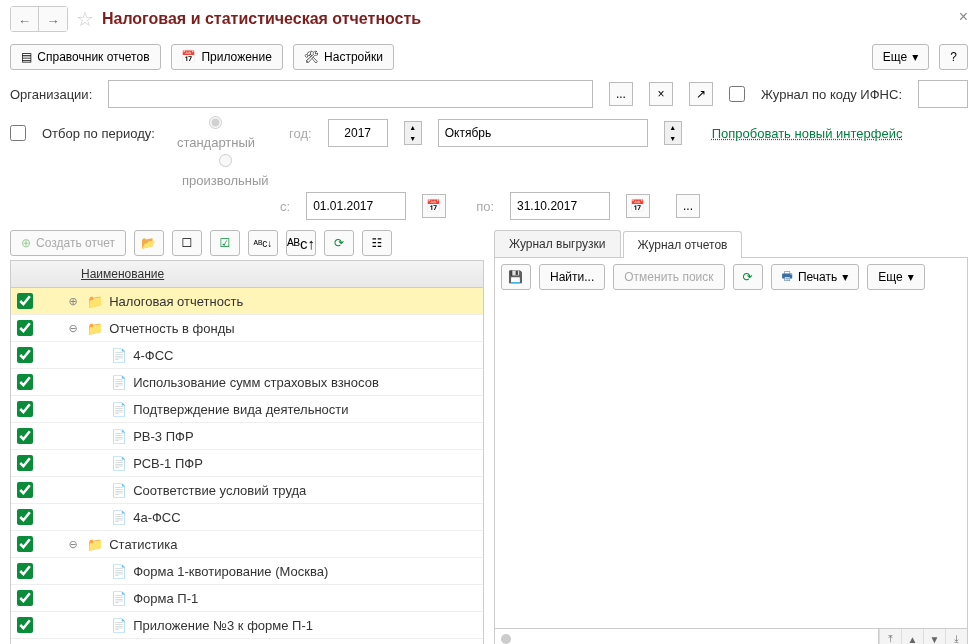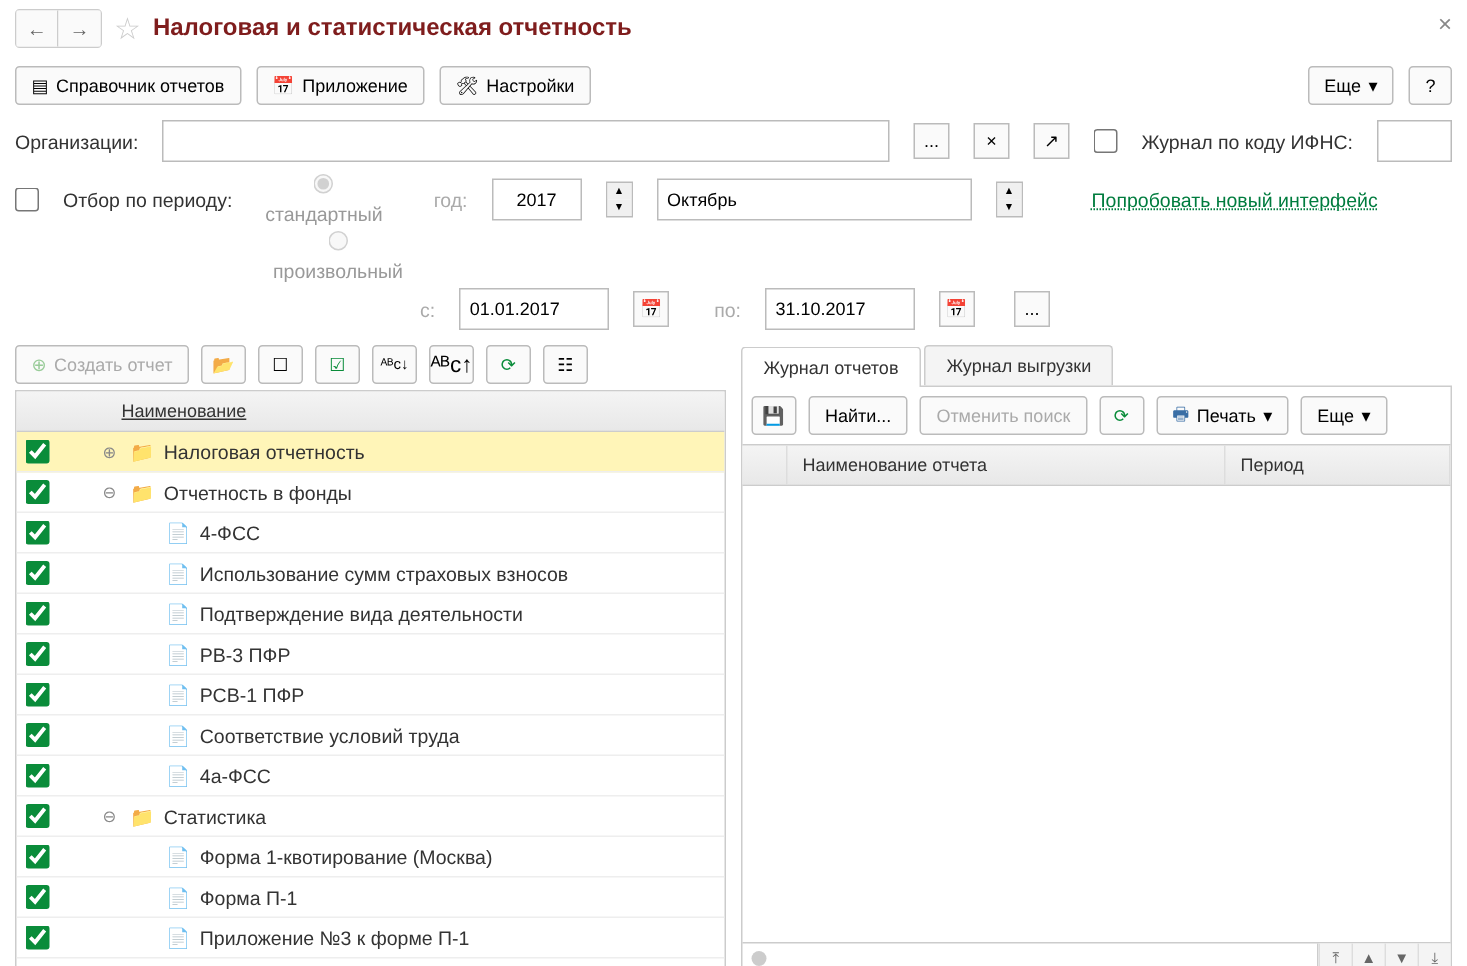--- a/index.html
+++ b/index.html
@@ -117,21 +117,21 @@
   <input type="text" class="year-input" value="2017" style="">
   <span class="spin">
       <button>▲</button>
       <button>▼</button>
     </span>
   <input type="text" class="month-input" value="Октябрь" style="">
   <span class="spin">
       <button>▲</button>
       <button>▼</button>
     </span>
-  <span style="margin-left:30px" class="link">Попробовать новый интерфейс</span>
+  <span style="margin-left:14px" class="link">Попробовать новый интерфейс</span>
 </div>
 
 <div class="radio-row">
   <span class="radio">
     <input type="radio" disabled="" style="">
       <span>произвольный</span>
   </span>
 </div>
 
 <div class="row" style="padding-left:280px">
@@ -266,22 +266,22 @@
             <span class="indent2"></span>
             <span class="doc">📄</span>
             <span>Приложение №3 к форме П-1</span>
           </div>
         </div>
     </div>
   </div>
 
   <div class="right">
     <div class="tabs">
+      <div class="tab">Журнал выгрузки</div>
       <div class="tab active">Журнал отчетов</div>
-      <div class="tab">Журнал выгрузки</div>
     </div>
     <div class="right-body">
       <div class="right-toolbar">
         <button class="btn icon-only disabled">
             <span>💾</span>
           </button>
         <button class="btn">Найти...</button>
         <button class="btn disabled">Отменить поиск</button>
         <button class="btn icon-only">
             <span style="color:#0a8c3a">⟳</span>
@@ -289,25 +289,20 @@
         <button class="btn">
           <span style="color:#3a6ea5">🖶</span>
           <span>Печать</span>
           <span>▾</span>
         </button>
         <button class="btn">
           <span>Еще</span>
           <span>▾</span>
         </button>
       </div>
-      <div class="table-head">
-        <div class="th th1"></div>
-        <div class="th th2">Наименование отчета</div>
-        <div class="th th3">Период</div>
-      </div>
       <div class="table-body"></div>
       <div class="footer-scroll">
         <span class="scroll-dot"></span>
         <div class="scroll-track"></div>
         <div class="scroll-btns">
           <div class="sbtn">⤒</div>
           <div class="sbtn">▲</div>
           <div class="sbtn">▼</div>
           <div class="sbtn">⤓</div>
         </div>

